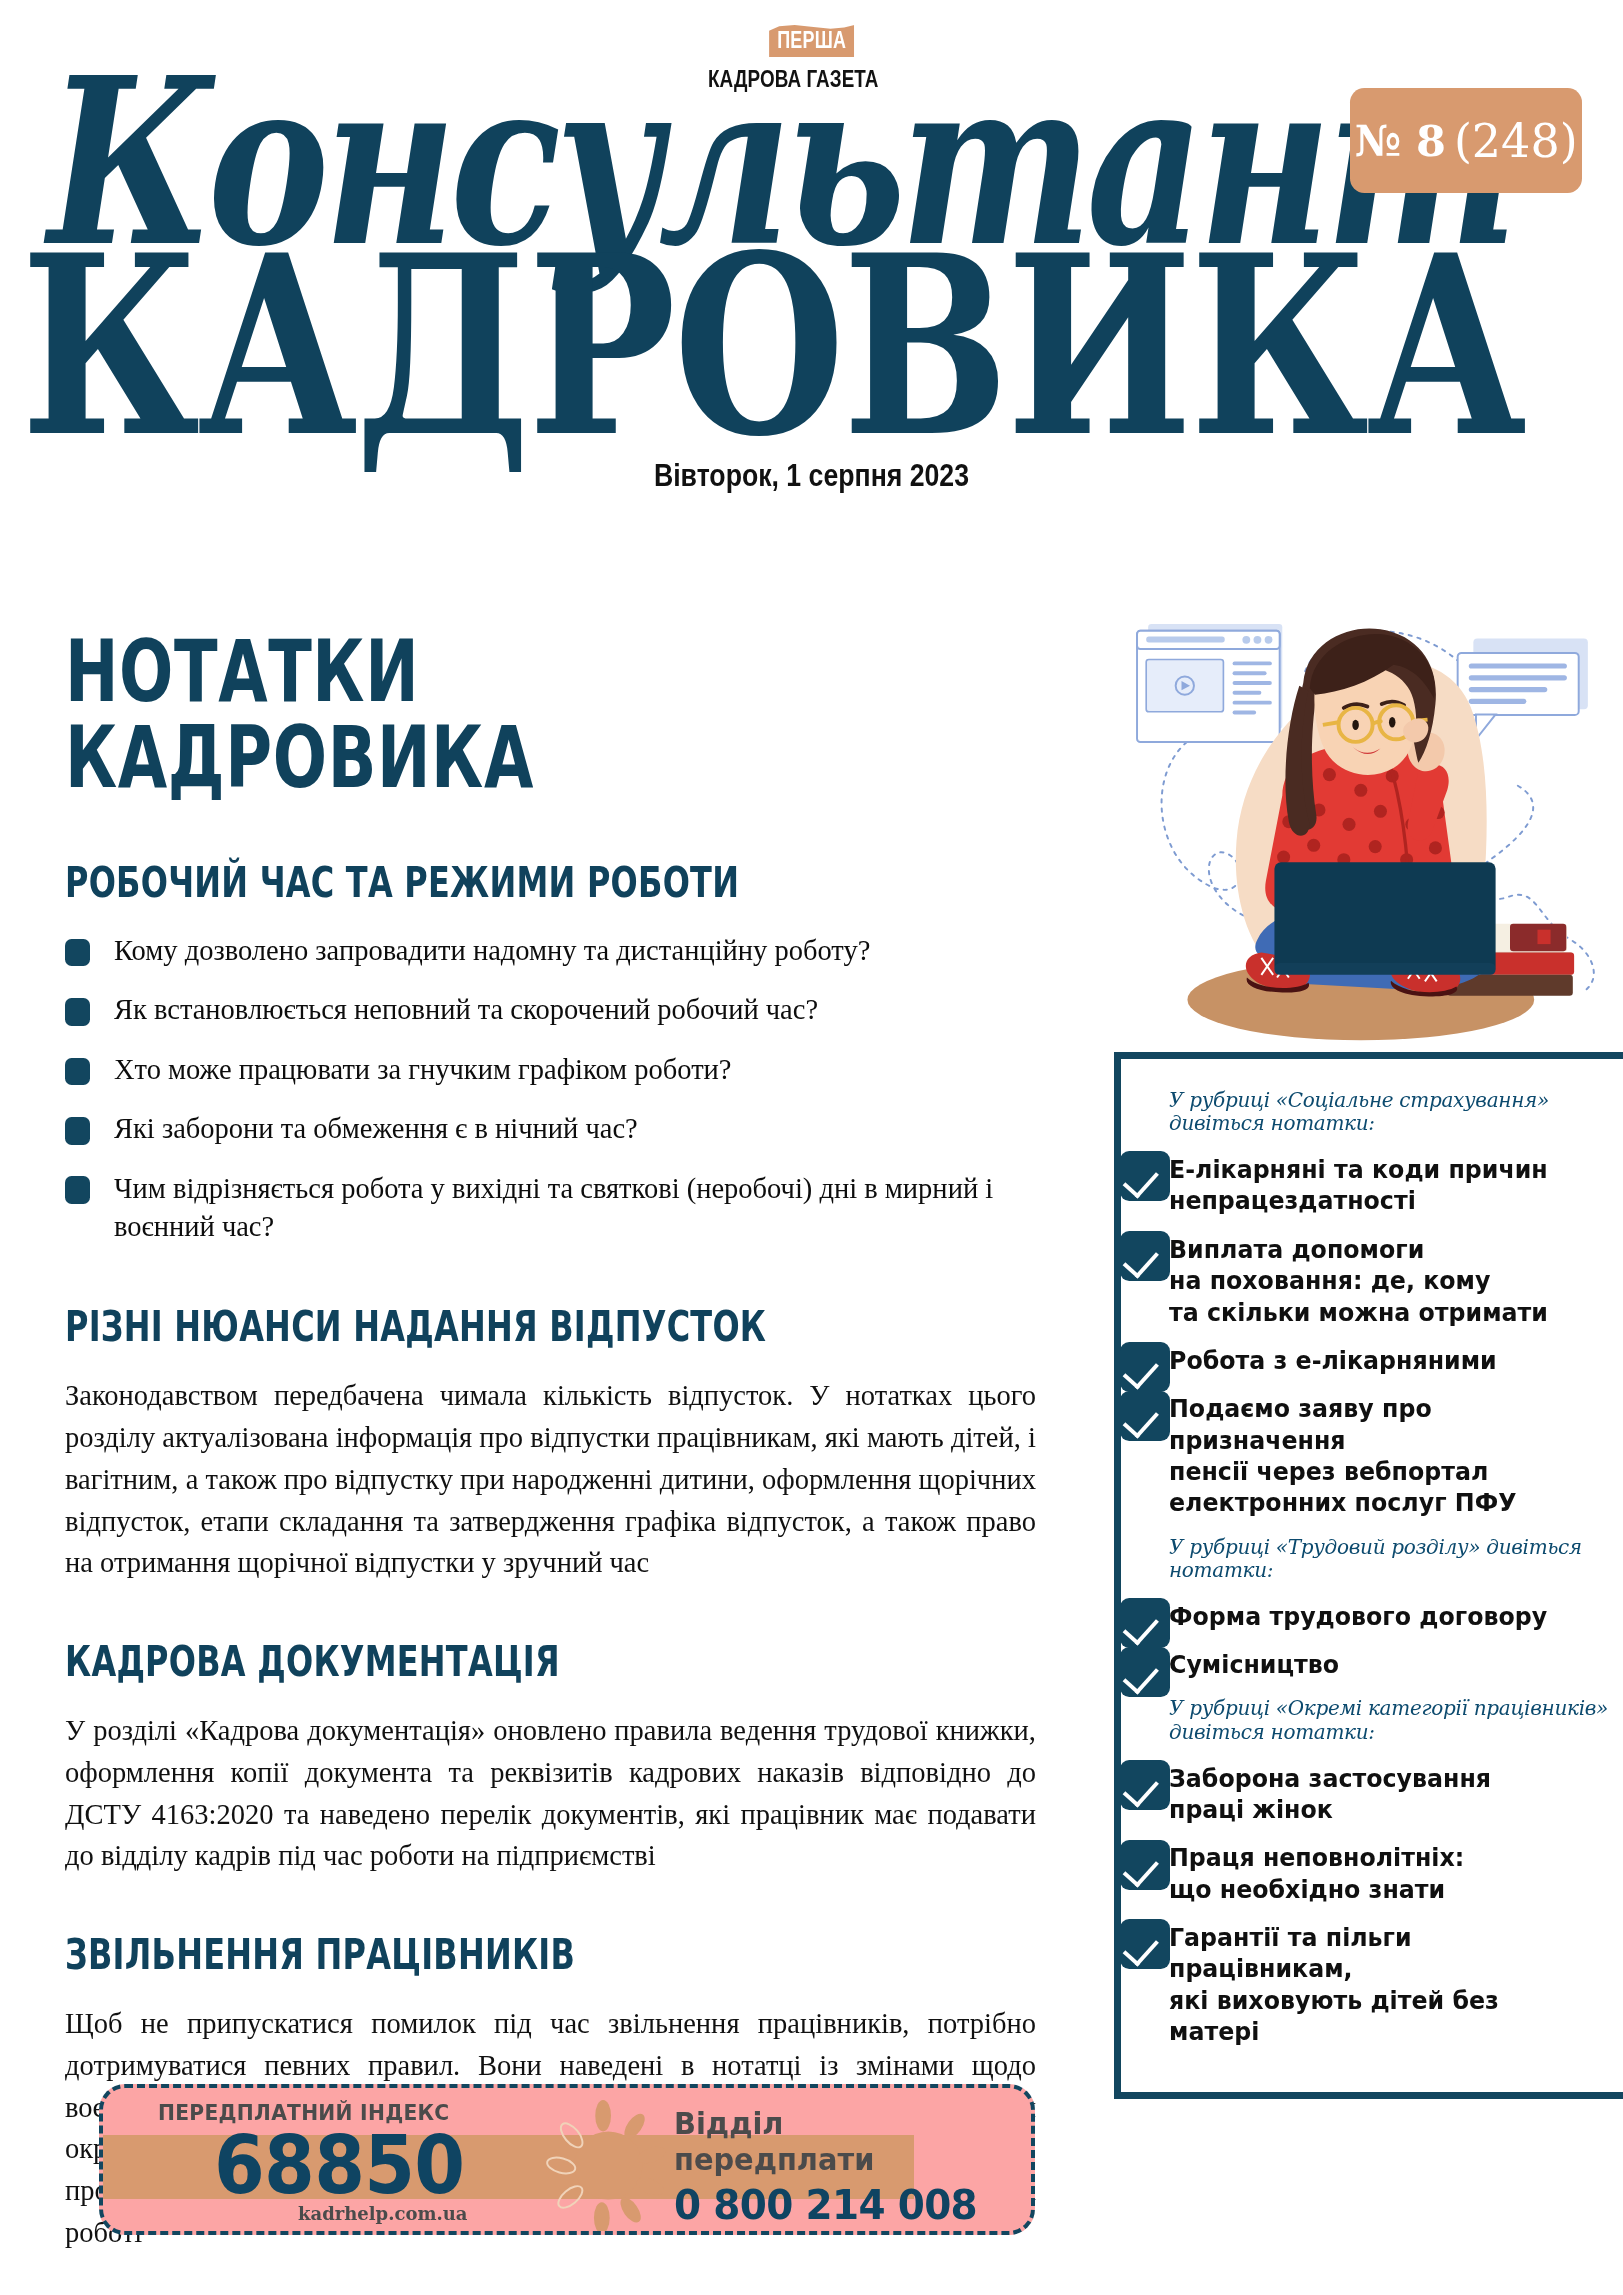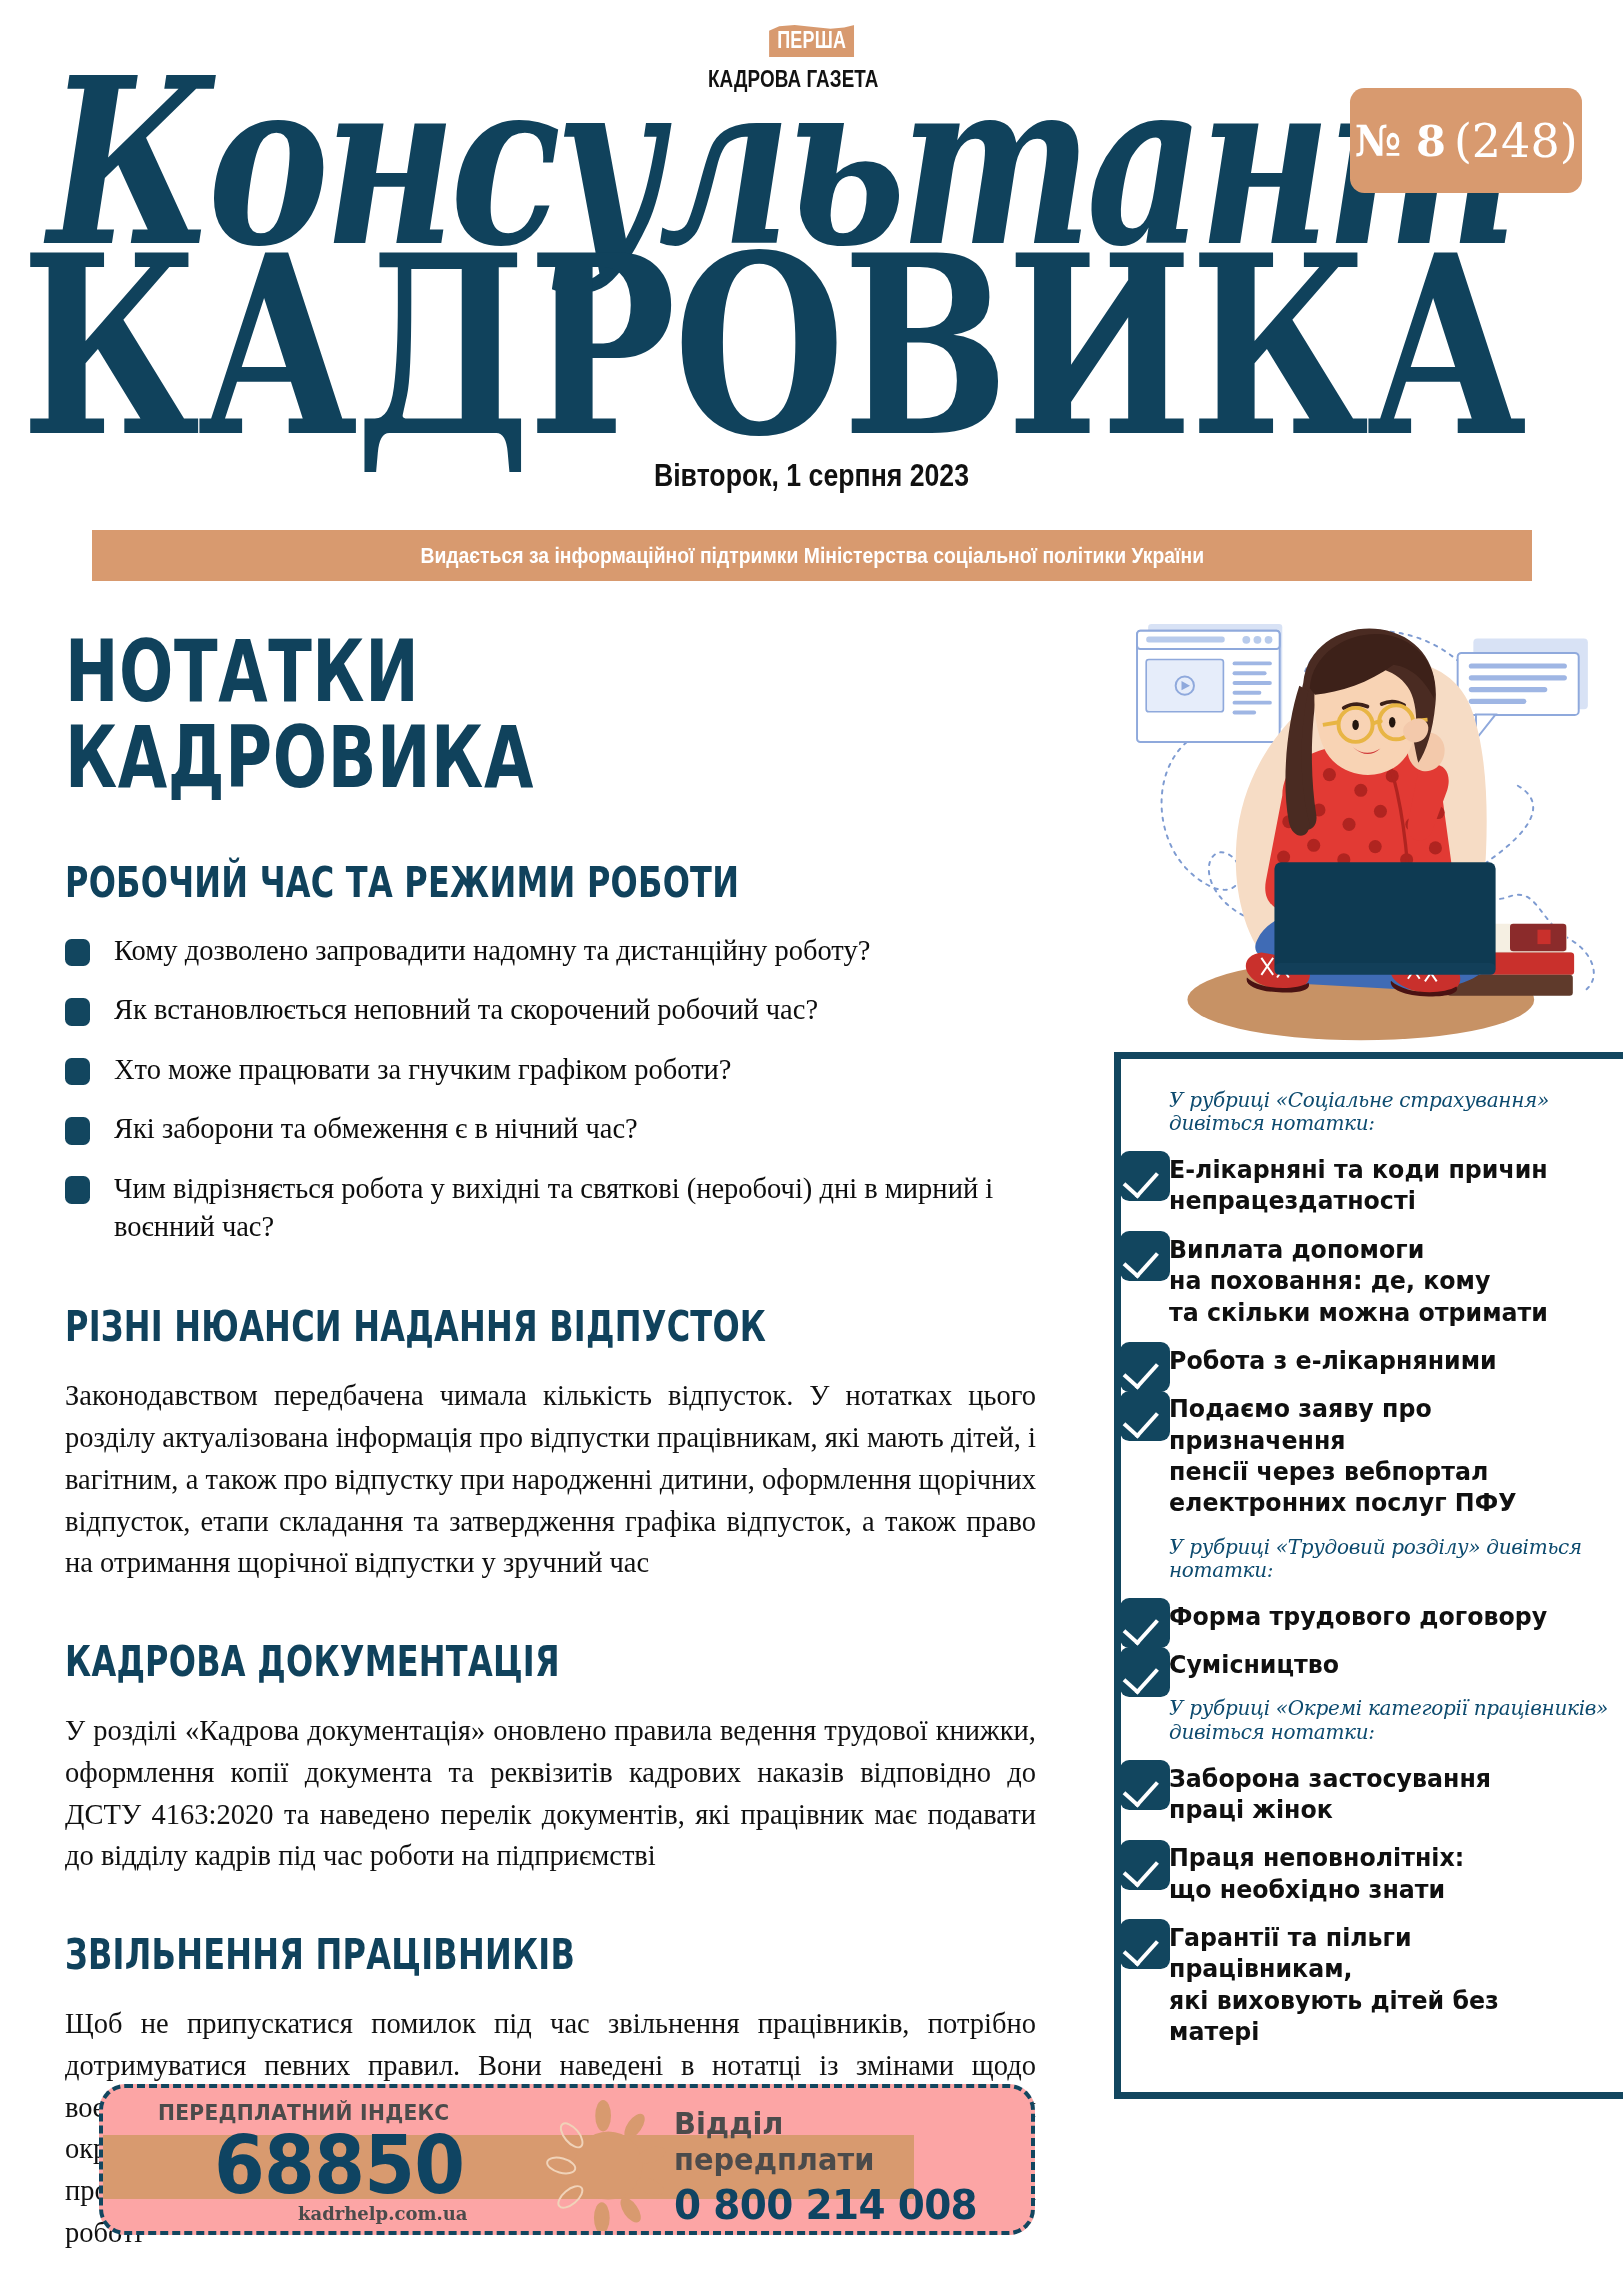--- a/index.html
+++ b/index.html
@@ -314,23 +314,20 @@
     <div class="title-main">КАДРОВИКА</div>
 
     <div class="issue-badge">
       <span class="n">№ 8</span>
       <span class="paren">(248)</span>
     </div>
 
     <div class="pub-date">Вівторок, 1 серпня 2023</div>
   </div>
 
-  <div class="ministry-banner">
-    <span>Видається за інформаційної підтримки Міністерства соціальної політики України</span>
-  </div>
 
   <div class="illus">
     <svg viewBox="0 0 810 690" width="530" height="452" xmlns="http://www.w3.org/2000/svg">
 
       <g fill="none" stroke="#7e9bd1" stroke-width="3" stroke-dasharray="5 9" stroke-linecap="round">
         <path d="M335 110 C 370 25, 530 25, 600 130"></path>
         <path d="M165 210 C 95 255, 100 380, 175 430 C 230 468, 250 420, 225 395 C 200 372, 175 400, 195 440 C 225 495, 300 505, 330 500"></path>
         <path d="M660 285 C 720 320, 650 375, 615 400 C 580 428, 605 470, 645 455 C 690 438, 690 490, 740 520 C 775 540, 790 580, 760 600"></path>
       </g>
 

